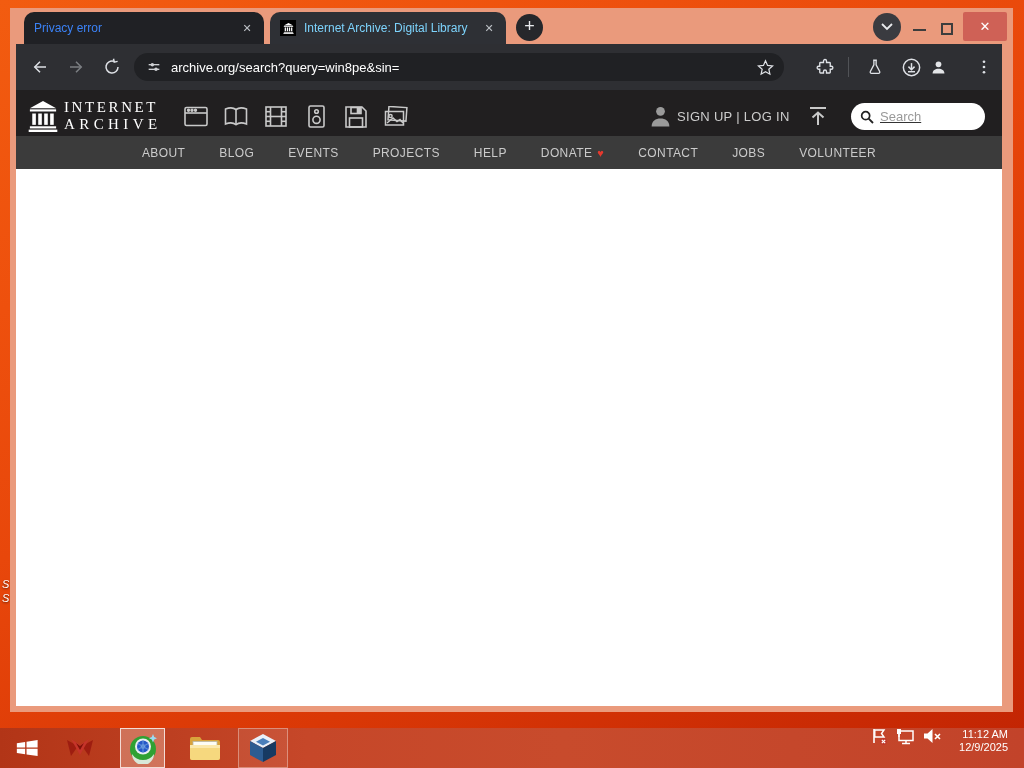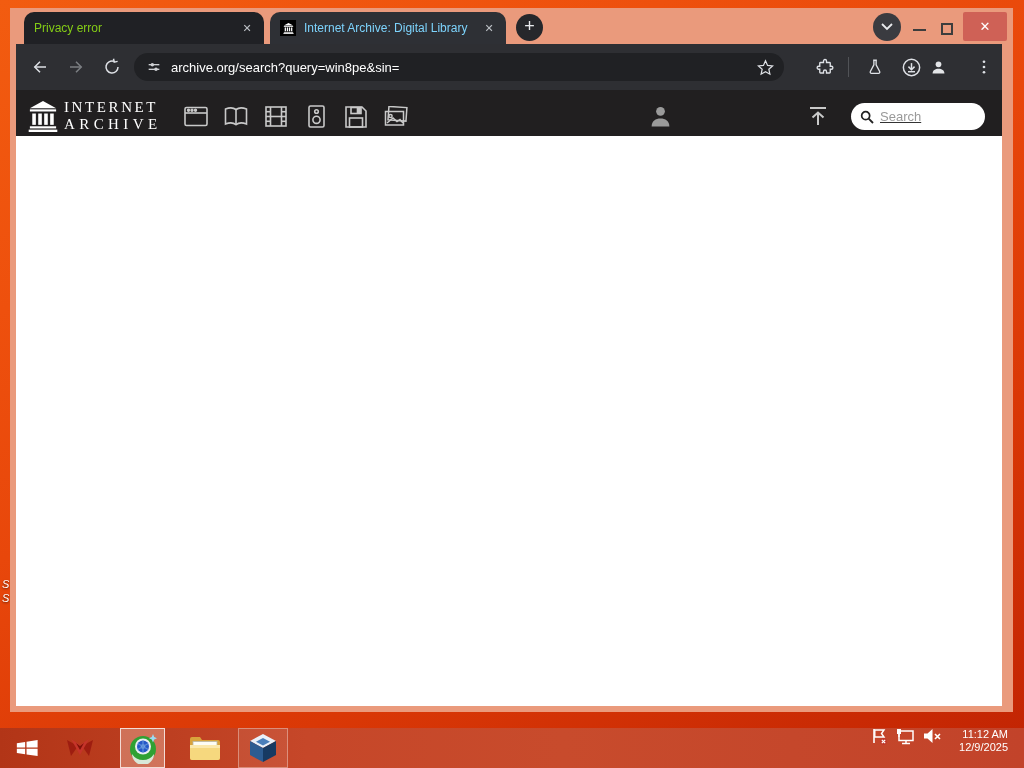--- a/index.html
+++ b/index.html
@@ -15,21 +15,21 @@
     position:absolute; left:10px; top:8px; width:1003px; height:704px;
     background:#ea9a7c;
   }
   .titlebar { position:relative; height:36px; }
   .tab {
     position:absolute; top:4px; height:32px; border-radius:10px 10px 0 0;
     display:flex; align-items:center; padding:0 8px 0 10px; overflow:hidden;
   }
   .tab.inactive { left:14px; width:240px; background:#202125; }
   .tab.active   { left:260px; width:236px; background:#2e3035; }
-  .tab-title { flex:1; font-size:12px; color:#84cc16; white-space:nowrap; overflow:hidden; }
+  .tab-title { flex:1; font-size:12px; color:#3b82f6; white-space:nowrap; overflow:hidden; }
   .tab.active .tab-title { color:#7dd3fc; }
   .tab-favicon { width:16px; height:16px; background:#000; margin-right:8px; flex:0 0 auto;
     display:flex; align-items:center; justify-content:center; }
   .tab-close { flex:0 0 auto; width:18px; height:18px; border-radius:50%; color:#bdc1c6;
     font-size:11px; line-height:18px; text-align:center; }
   .newtab-btn {
     position:absolute; left:506px; top:6px; width:27px; height:27px; border-radius:50%;
     background:#26272b; color:#e8eaed; font-size:18px; line-height:25px; text-align:center;
   }
   .tabsearch-btn {
@@ -283,37 +283,49 @@
             </svg>
           </span>
         </div>
 
         <span class="ia-person">
           <svg width="25" height="26" viewBox="0 0 24 24" fill="currentColor">
             <circle cx="12" cy="7.5" r="4.2"></circle>
             <path d="M3.5 22 c0-5 3.8-7.5 8.5-7.5 s8.5 2.5 8.5 7.5 Z"></path>
           </svg>
         </span>
+        <span class="ia-signup">SIGN UP | LOG IN</span>
         <span class="ia-upload">
           <svg width="24" height="24" viewBox="0 0 24 24" fill="none" stroke="currentColor" stroke-width="2">
             <line x1="4" y1="4" x2="20" y2="4"></line>
             <line x1="12" y1="9" x2="12" y2="21"></line>
             <polyline points="6.5,13.5 12,8.5 17.5,13.5"></polyline>
           </svg>
         </span>
 
         <div class="ia-search">
           <svg width="16" height="16" viewBox="0 0 24 24">
             <circle cx="10" cy="10" r="6" fill="none" stroke="#222" stroke-width="2.6"></circle>
             <line x1="14.5" y1="14.5" x2="21" y2="21" stroke="#222" stroke-width="2.8"></line>
           </svg>
           <input type="text" placeholder="Search" style="">
         </div>
       </div>
 
+      <div class="ia-nav">
+        <span class="nav-item">ABOUT</span>
+        <span class="nav-item">BLOG</span>
+        <span class="nav-item">EVENTS</span>
+        <span class="nav-item">PROJECTS</span>
+        <span class="nav-item">HELP</span>
+        <span class="nav-item"><span>DONATE</span><span class="nav-heart">♥</span></span>
+        <span class="nav-item">CONTACT</span>
+        <span class="nav-item">JOBS</span>
+        <span class="nav-item">VOLUNTEER</span>
+      </div>
 
       <div class="white-area"></div>
     </div>
   </div>
 
   <div class="taskbar">
 
     <div class="tb-btn" style="left:6px; width:42px;">
       <svg width="24" height="24" viewBox="0 0 26 24" fill="#fff">
         <path d="M2 6.8 L11 5.4 V11.4 H2 Z"></path>

